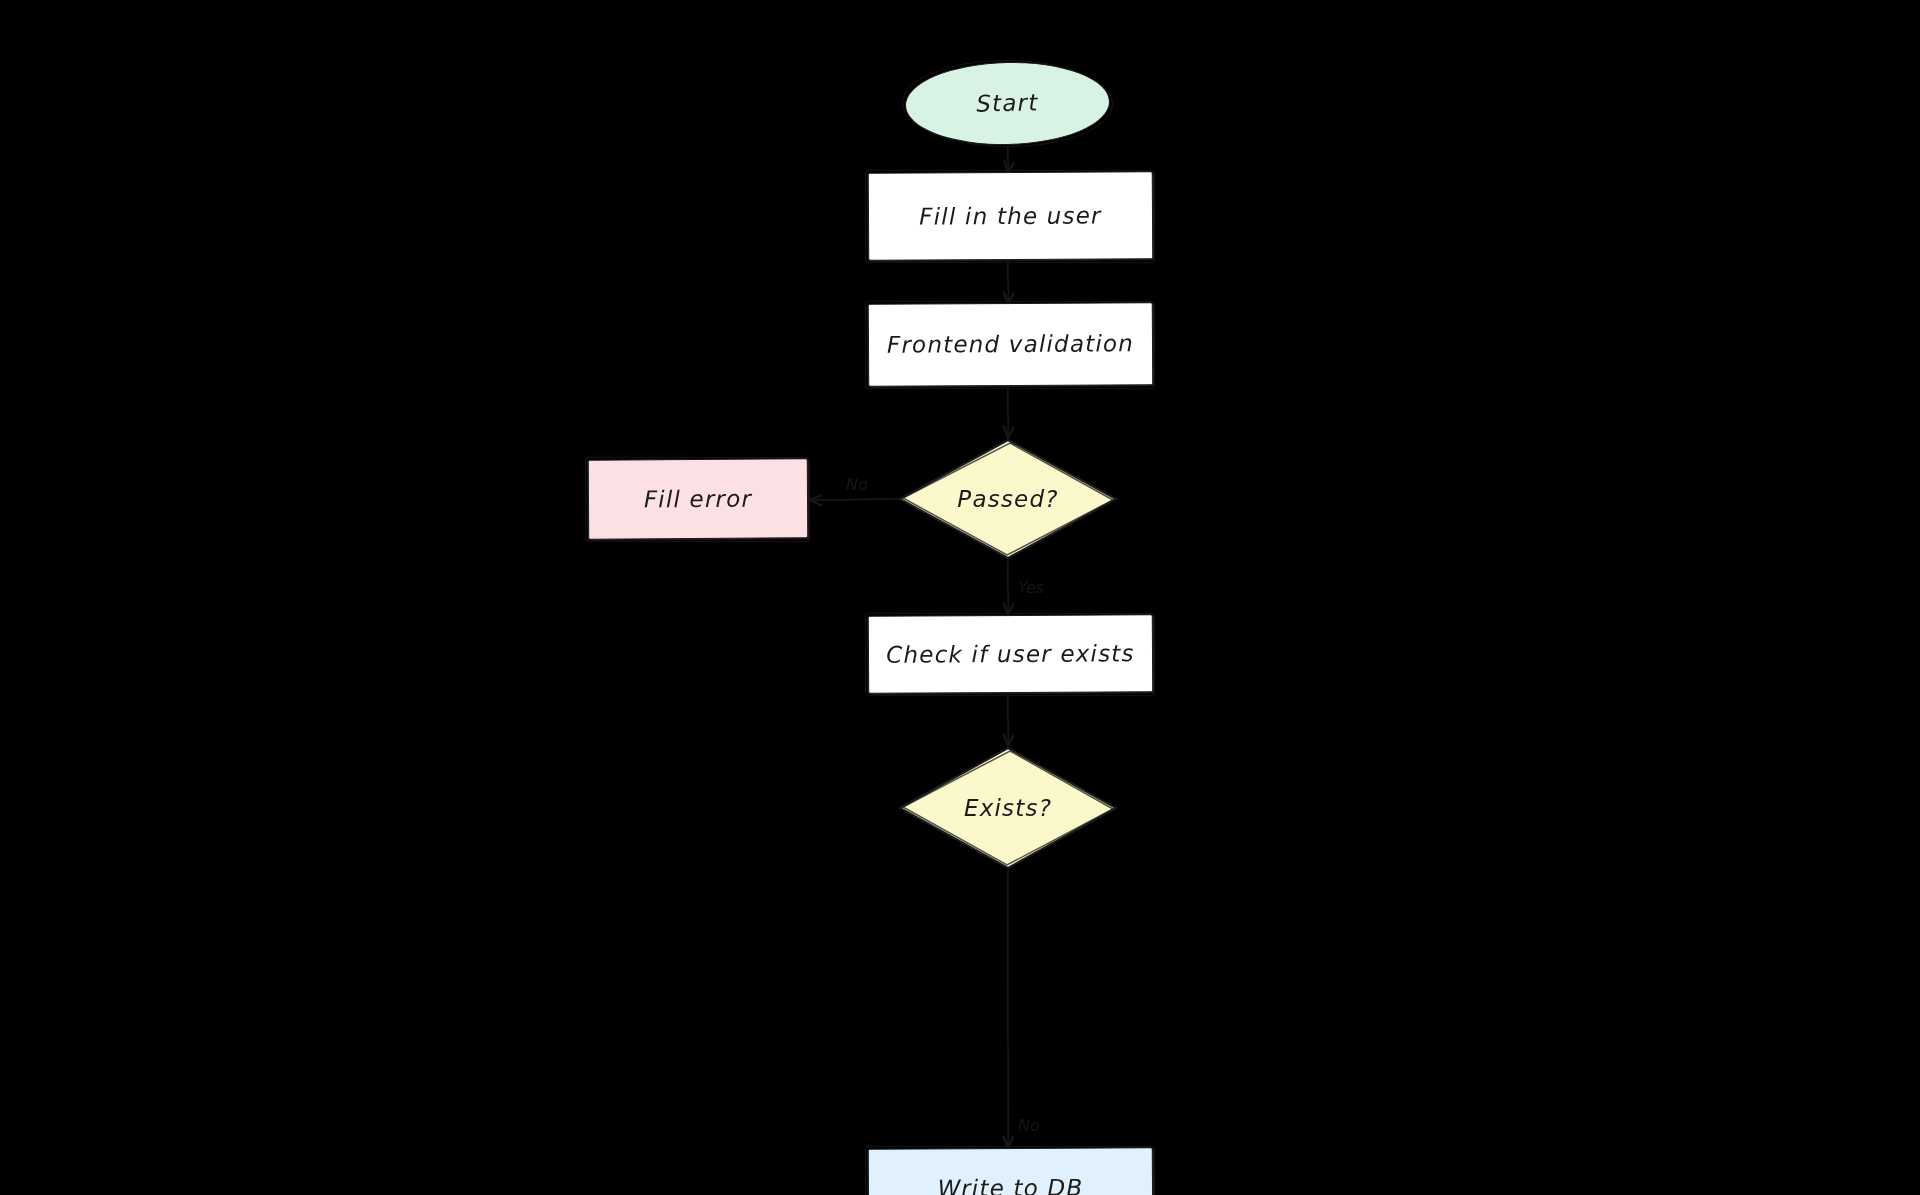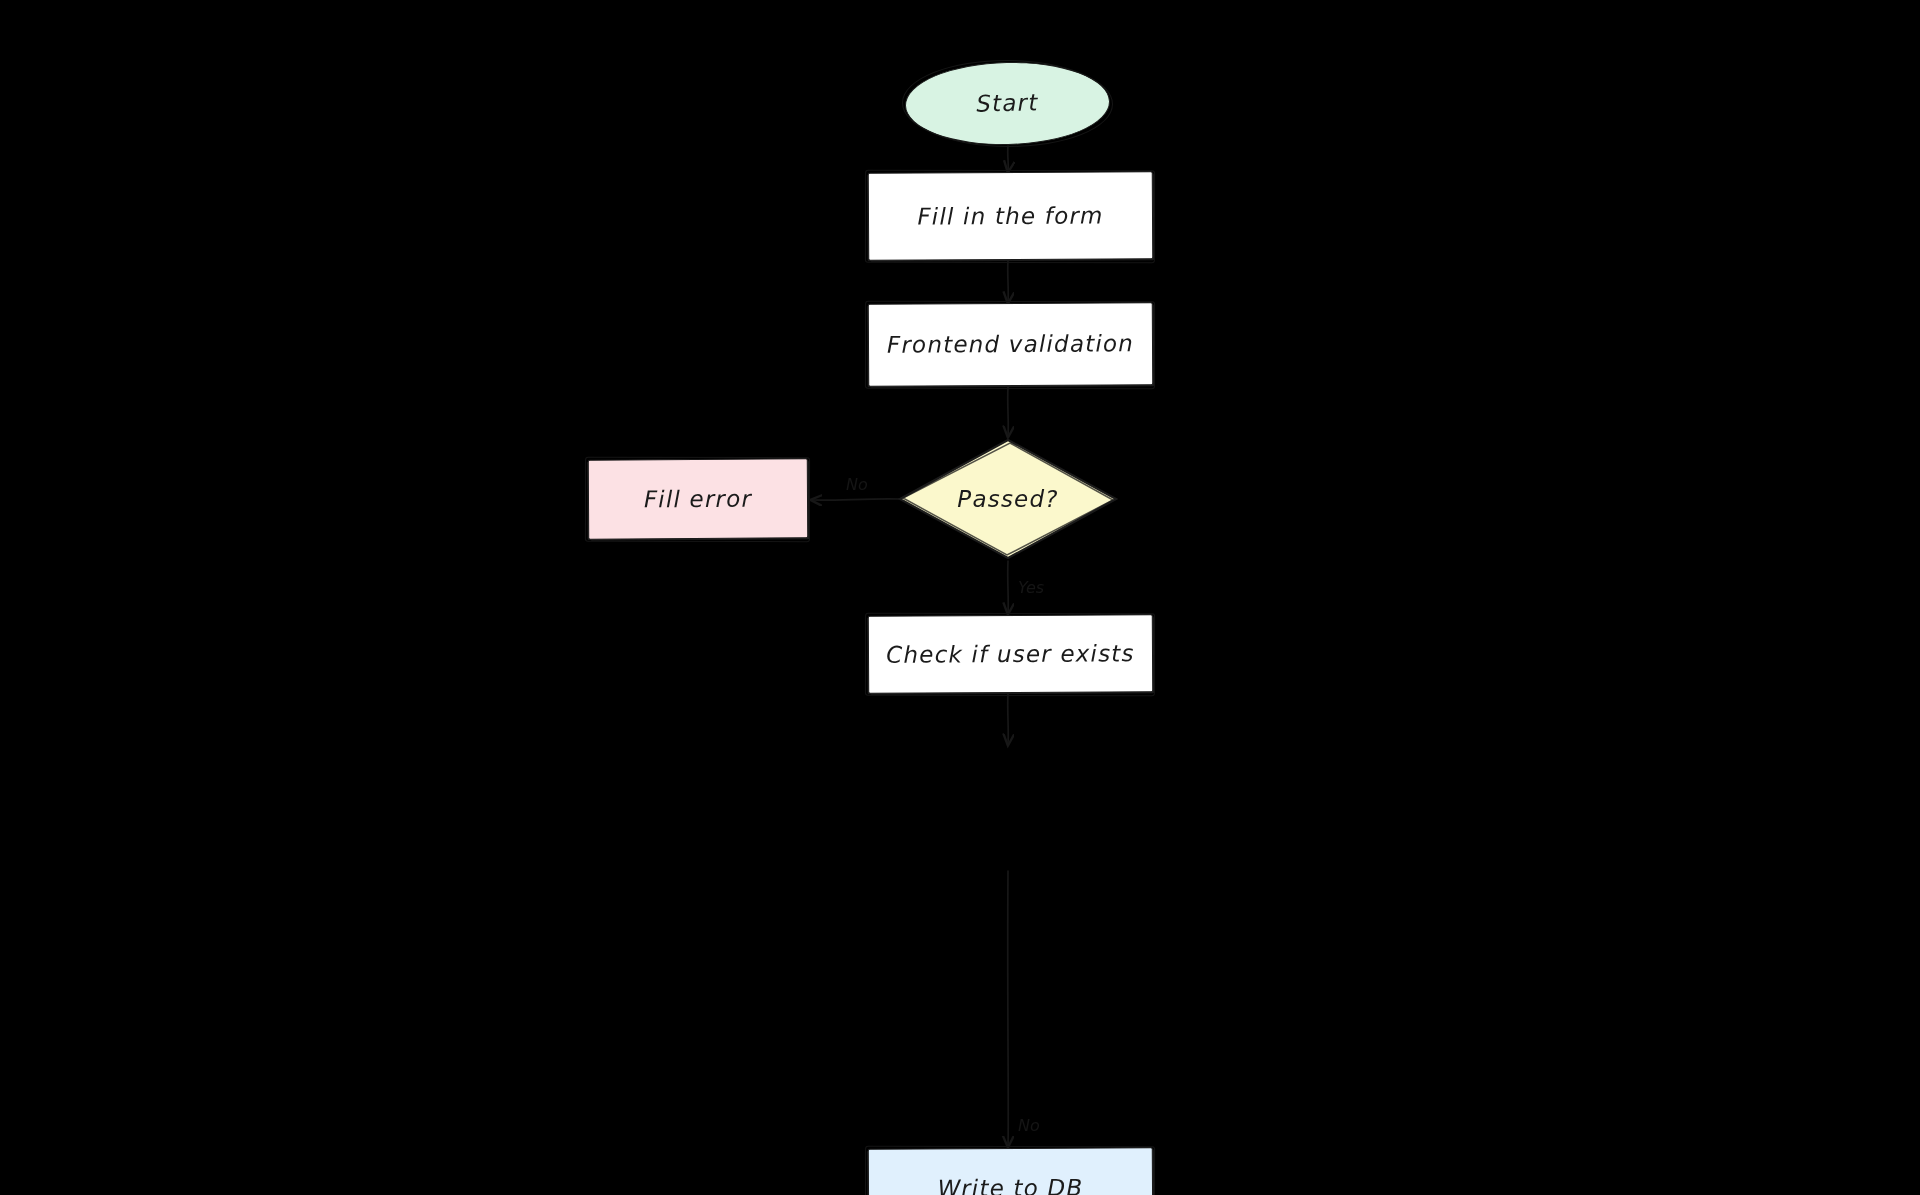--- a/index.html
+++ b/index.html
@@ -133,21 +133,21 @@
       <path d="M1008,693 C1007,712 1009,730 1008,744" marker-end="url(#arrowhead)"></path>
       <path d="M1008,871 C1007,1000 1009,1110 1008,1146" marker-end="url(#arrowhead)"></path>
     </g>
   </svg>
 
   <div class="node ellipse-node" style="left:905px; top:62px; width:205px; height:83px; background:#d8f3e3;">
     <span class="node-label">Start</span>
   </div>
 
   <div class="node rect-node" style="left:868px; top:172px; width:285px; height:88px; background:#ffffff;">
-    <span class="node-label">Fill in the form</span>
+    <span class="node-label">Fill in the user</span>
   </div>
 
   <div class="node rect-node" style="left:868px; top:303px; width:285px; height:83px; background:#ffffff;">
     <span class="node-label">Frontend validation</span>
   </div>
 
   <div class="node diamond-node" style="left:897px; top:437px; width:222px; height:124px;">
     <svg class="diamond-shape" viewBox="0 0 222 124" preserveAspectRatio="none">
       <polygon points="111,3 219,62 111,121 3,62" fill="#fbf8cc" stroke="#1b1b1b" stroke-width="2.2"></polygon>
       <polygon points="113,6 216,63 110,118 6,61" fill="none" stroke="#1b1b1b" stroke-width="1.5" opacity="0.75"></polygon>
@@ -160,20 +160,27 @@
   </div>
 
   <span class="edge-label" style="left:842px; top:474px;">No</span>
 
   <div class="node rect-node" style="left:868px; top:615px; width:285px; height:78px; background:#ffffff;">
     <span class="node-label">Check if user exists</span>
   </div>
 
   <span class="edge-label" style="left:1014px; top:577px;">Yes</span>
 
+  <div class="node diamond-node" style="left:897px; top:745px; width:222px; height:126px;">
+    <svg class="diamond-shape" viewBox="0 0 222 126" preserveAspectRatio="none">
+      <polygon points="111,3 219,63 111,123 3,63" fill="#fbf8cc" stroke="#1b1b1b" stroke-width="2.2"></polygon>
+      <polygon points="113,6 216,64 110,120 6,62" fill="none" stroke="#1b1b1b" stroke-width="1.5" opacity="0.75"></polygon>
+    </svg>
+    <span class="node-label">Exists?</span>
+  </div>
 
   <span class="edge-label" style="left:1014px; top:1115px;">No</span>
 
   <div class="node rect-node" style="left:868px; top:1148px; width:285px; height:80px; background:#e0f0fd;">
     <span class="node-label">Write to DB</span>
   </div>
 
 </div>
 
 </body></html>

